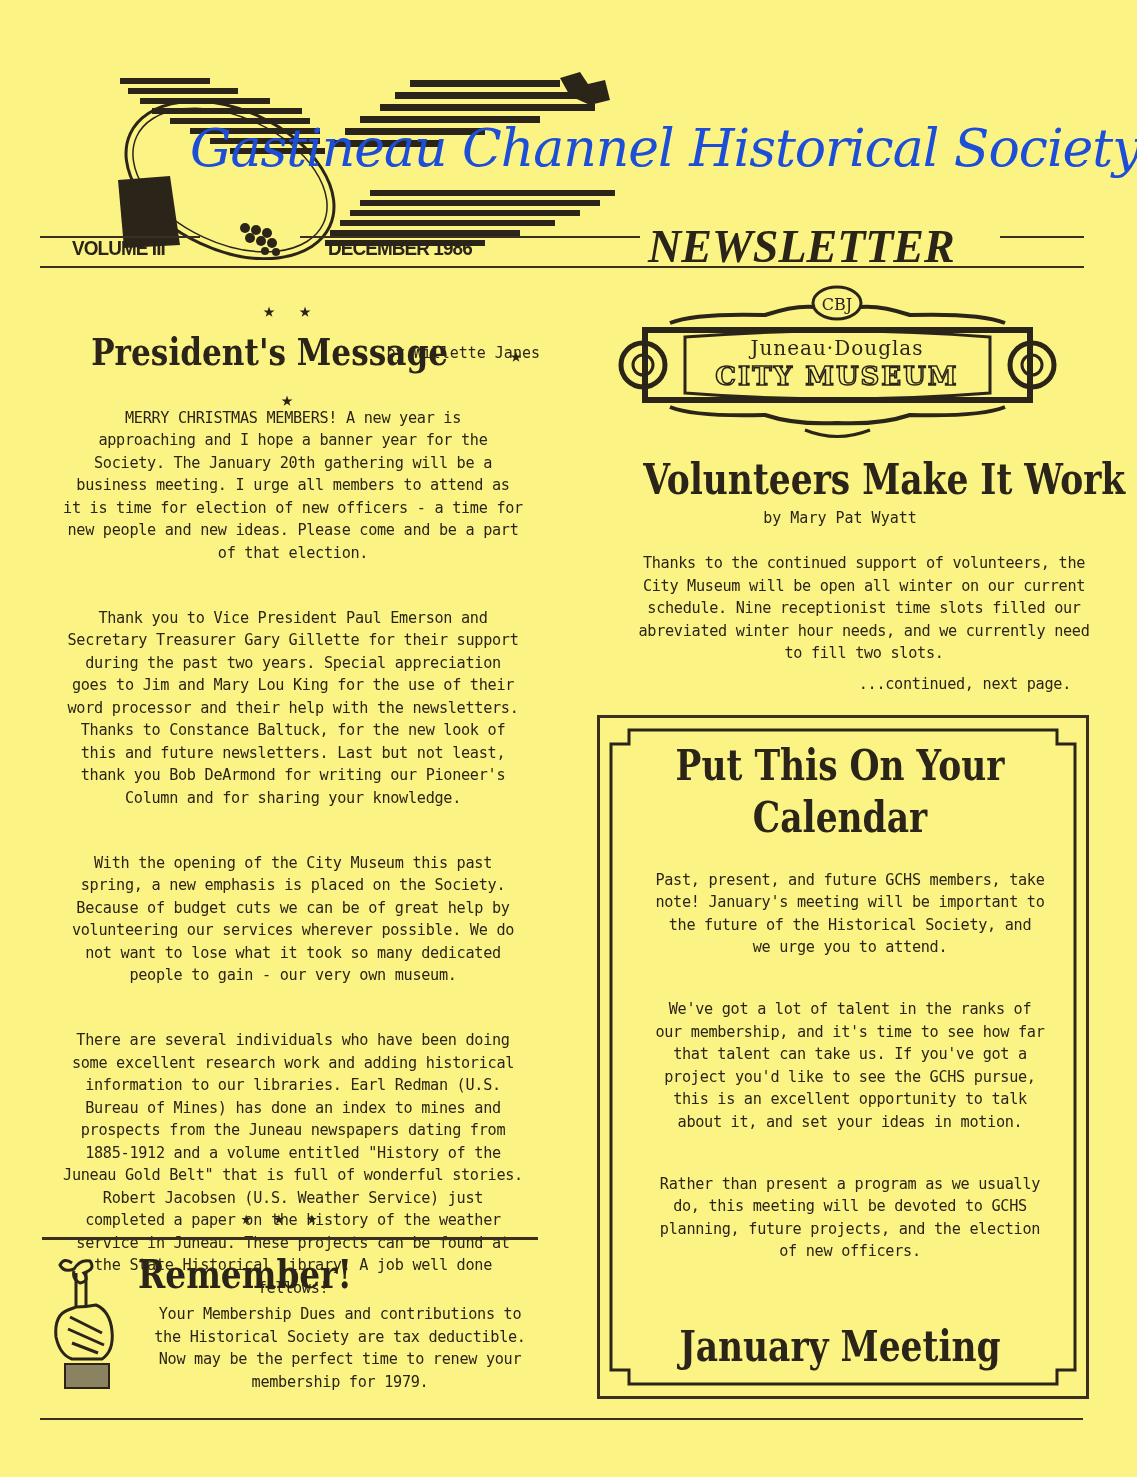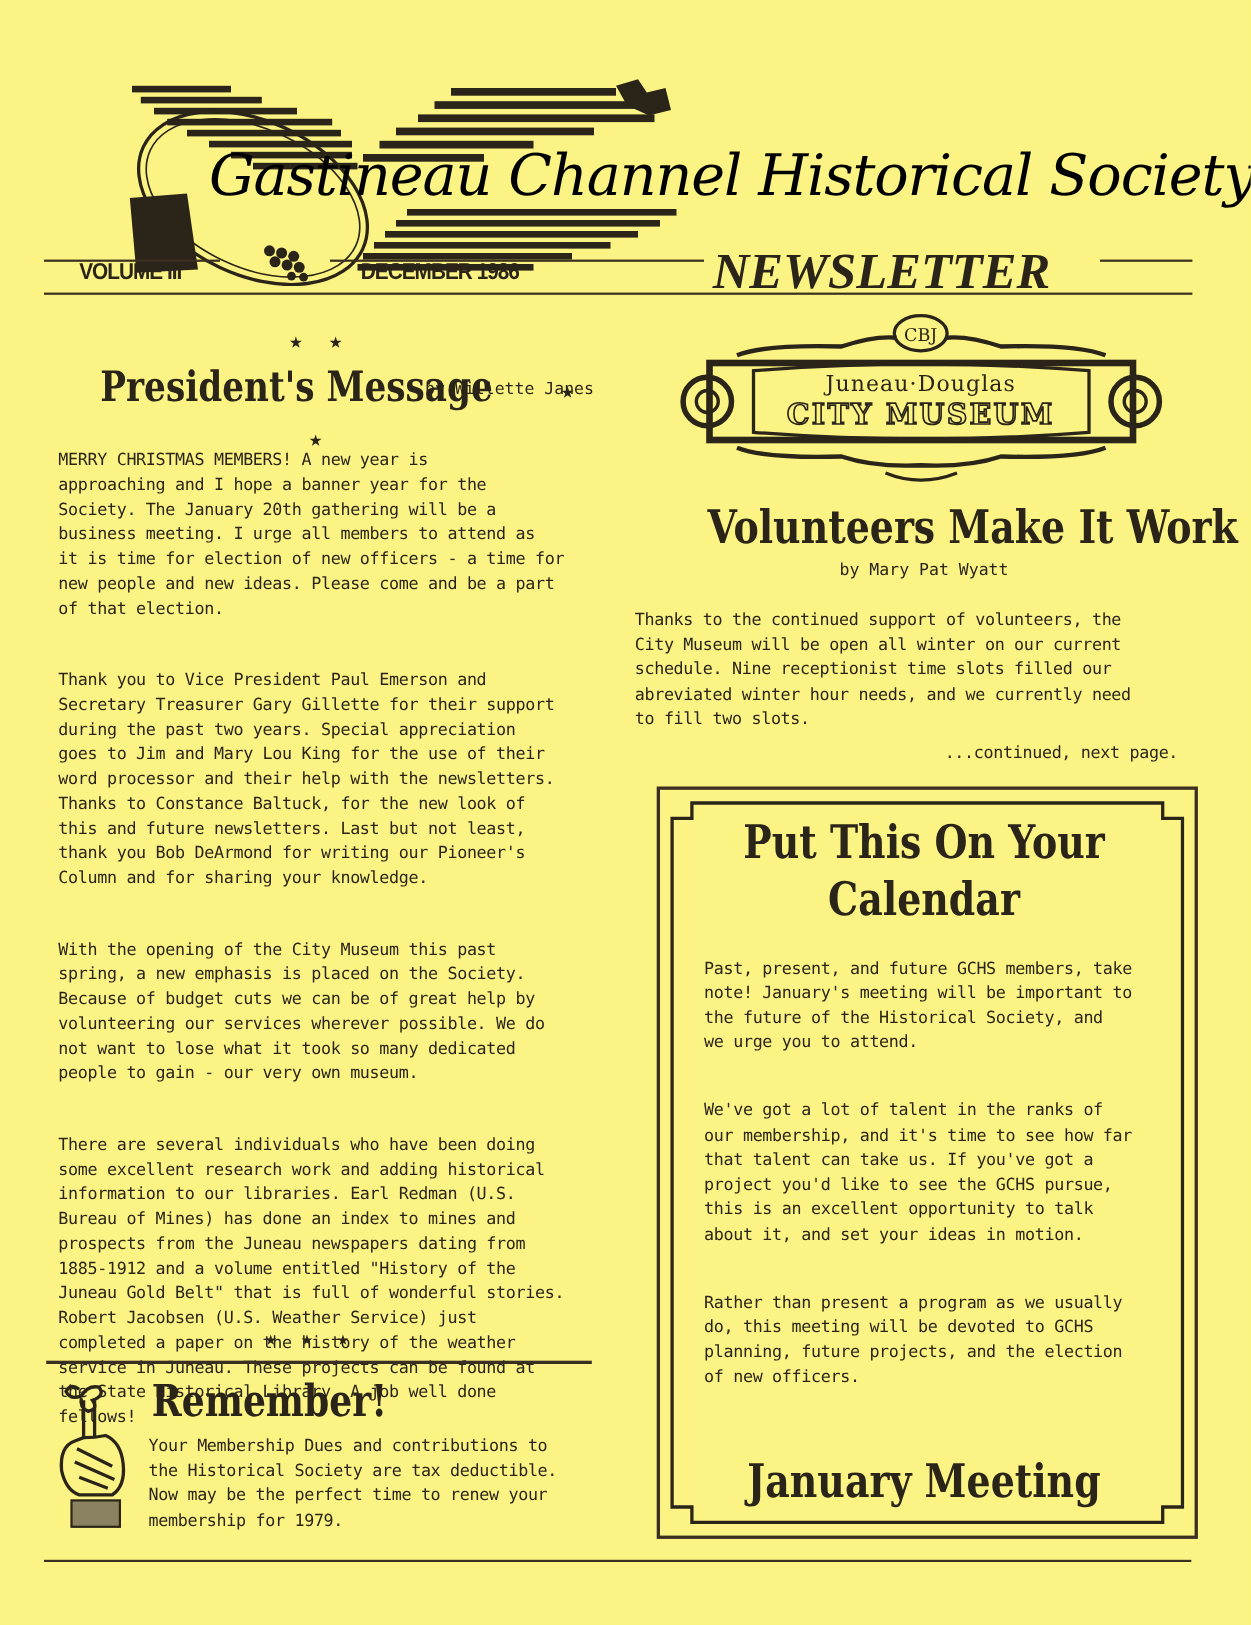--- a/index.html
+++ b/index.html
@@ -13,23 +13,22 @@
       font-family: "DejaVu Sans Mono", monospace;
     }
     .abs { position: absolute; }
 
     
     .masthead { left: 0; top: 0; width: 1137px; height: 275px; }
     .logo-art { left: 110px; top: 70px; width: 520px; height: 190px; }
     .society-name {
       left: 190px; top: 118px; width: 760px;
       font-family: "DejaVu Serif", serif; font-style: italic;
-      font-size: 52px; letter-spacing: -1px; color: #000000;
+      font-size: 52px; letter-spacing: -1px; color: #1d4ed8;
       white-space: nowrap;
-      margin-top: 12px;
     }
     .rule { position: absolute; height: 2px; background: #3a2f20; }
     .vol-label {
       left: 72px; top: 236px; font-family: "Liberation Sans", sans-serif;
       font-weight: bold; font-size: 21px; letter-spacing: -1px; transform: scaleX(0.9); transform-origin: left;
     }
     .date-label {
       left: 328px; top: 236px; font-family: "Liberation Sans", sans-serif;
       font-weight: bold; font-size: 21px; letter-spacing: -1px; transform: scaleX(0.9); transform-origin: left;
     }
@@ -40,20 +39,21 @@
 
     
     .heading-western {
       font-family: "DejaVu Serif", serif; font-weight: bold;
       transform: scaleX(0.82); transform-origin: center; white-space: nowrap;
     }
     .byline { font-size: 15px; text-align: center; }
     .body-text {
       font-size: 15.2px; line-height: 22.5px; letter-spacing: -0.3px;
       white-space: pre-line;
+      text-align: center;
     }
     .para { margin-bottom: 20px; }
 
     
     .pres-title { left: 40px; top: 285px; width: 500px; text-align: center; font-size: 38px; }
     .pres-title .stars { font-size: 20px; vertical-align: middle; letter-spacing: 6px; }
     .pres-byline { left: 40px; top: 344px; width: 500px; text-align: right; }
     .pres-body { left: 53px; top: 384px; width: 480px; }
     .stars-row { left: 40px; top: 1208px; width: 580px; text-align: center; font-size: 18px; letter-spacing: 22px; }
 
@@ -63,21 +63,21 @@
     .remember-title { left: 138px; top: 1250px; font-size: 40px; transform-origin: left; }
     .remember-body { left: 135px; top: 1303px; width: 410px; }
 
     .bottom-rule { left: 40px; top: 1418px; width: 1043px; }
 
     
     .museum-logo { left: 615px; top: 285px; width: 445px; height: 160px; }
 
     .vol-title { left: 600px; top: 455px; width: 480px; text-align: center; font-size: 42px; }
     .vol-byline { left: 600px; top: 509px; width: 480px; }
-    .vol-body { left: 577px; top: 552px; width: 480px; }
+    .vol-body { left: 624px; top: 552px; width: 480px; }
     .continued { left: 600px; top: 675px; width: 471px; text-align: right; font-size: 15.2px; letter-spacing: -0.3px; }
 
     
     .cal-outer { left: 597px; top: 715px; width: 492px; height: 684px; border: 3px solid #3a2f20; }
     .cal-inner { left: 609px; top: 728px; width: 468px; height: 658px; }
     .cal-title { left: 600px; top: 740px; width: 480px; text-align: center; font-size: 42px; line-height: 52px; white-space: pre-line; }
     .cal-body { left: 640px; top: 846px; width: 420px; }
     .cal-body .para { margin-bottom: 17px; }
     .cal-footer { left: 600px; top: 1322px; width: 480px; text-align: center; font-size: 42px; }
   </style>

